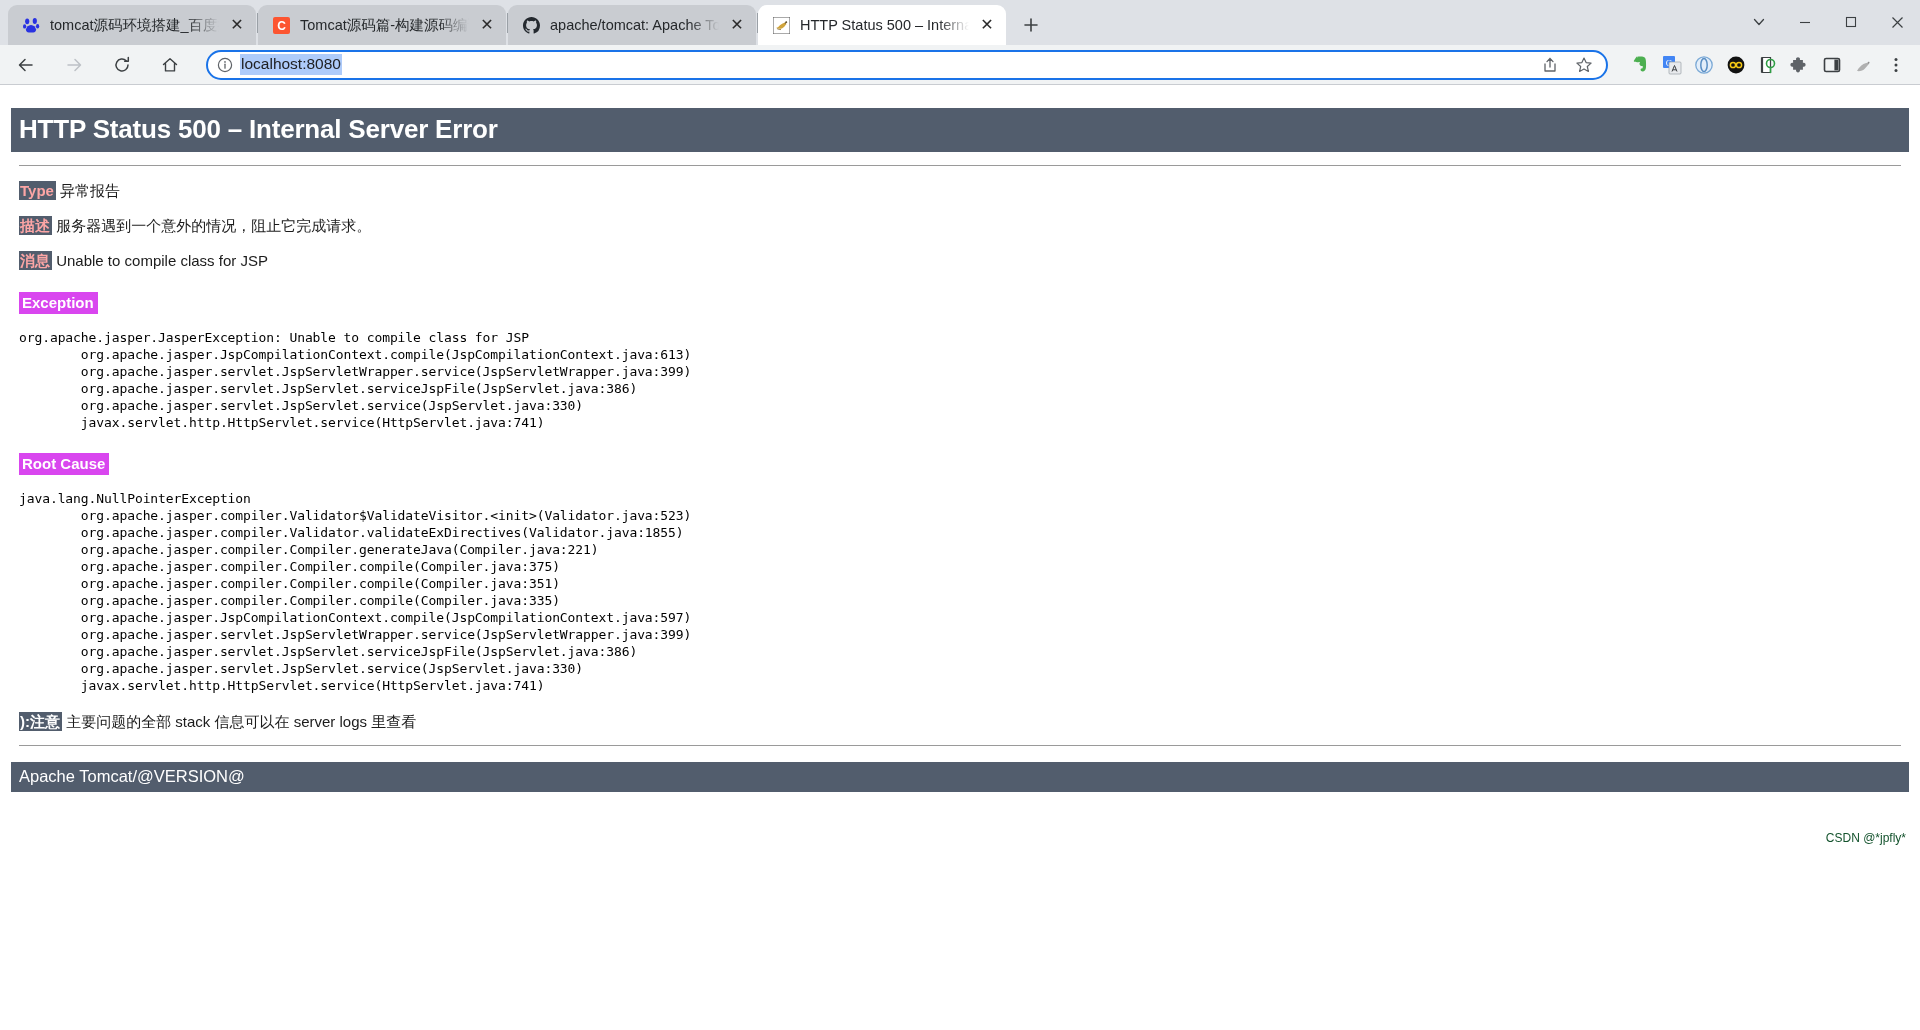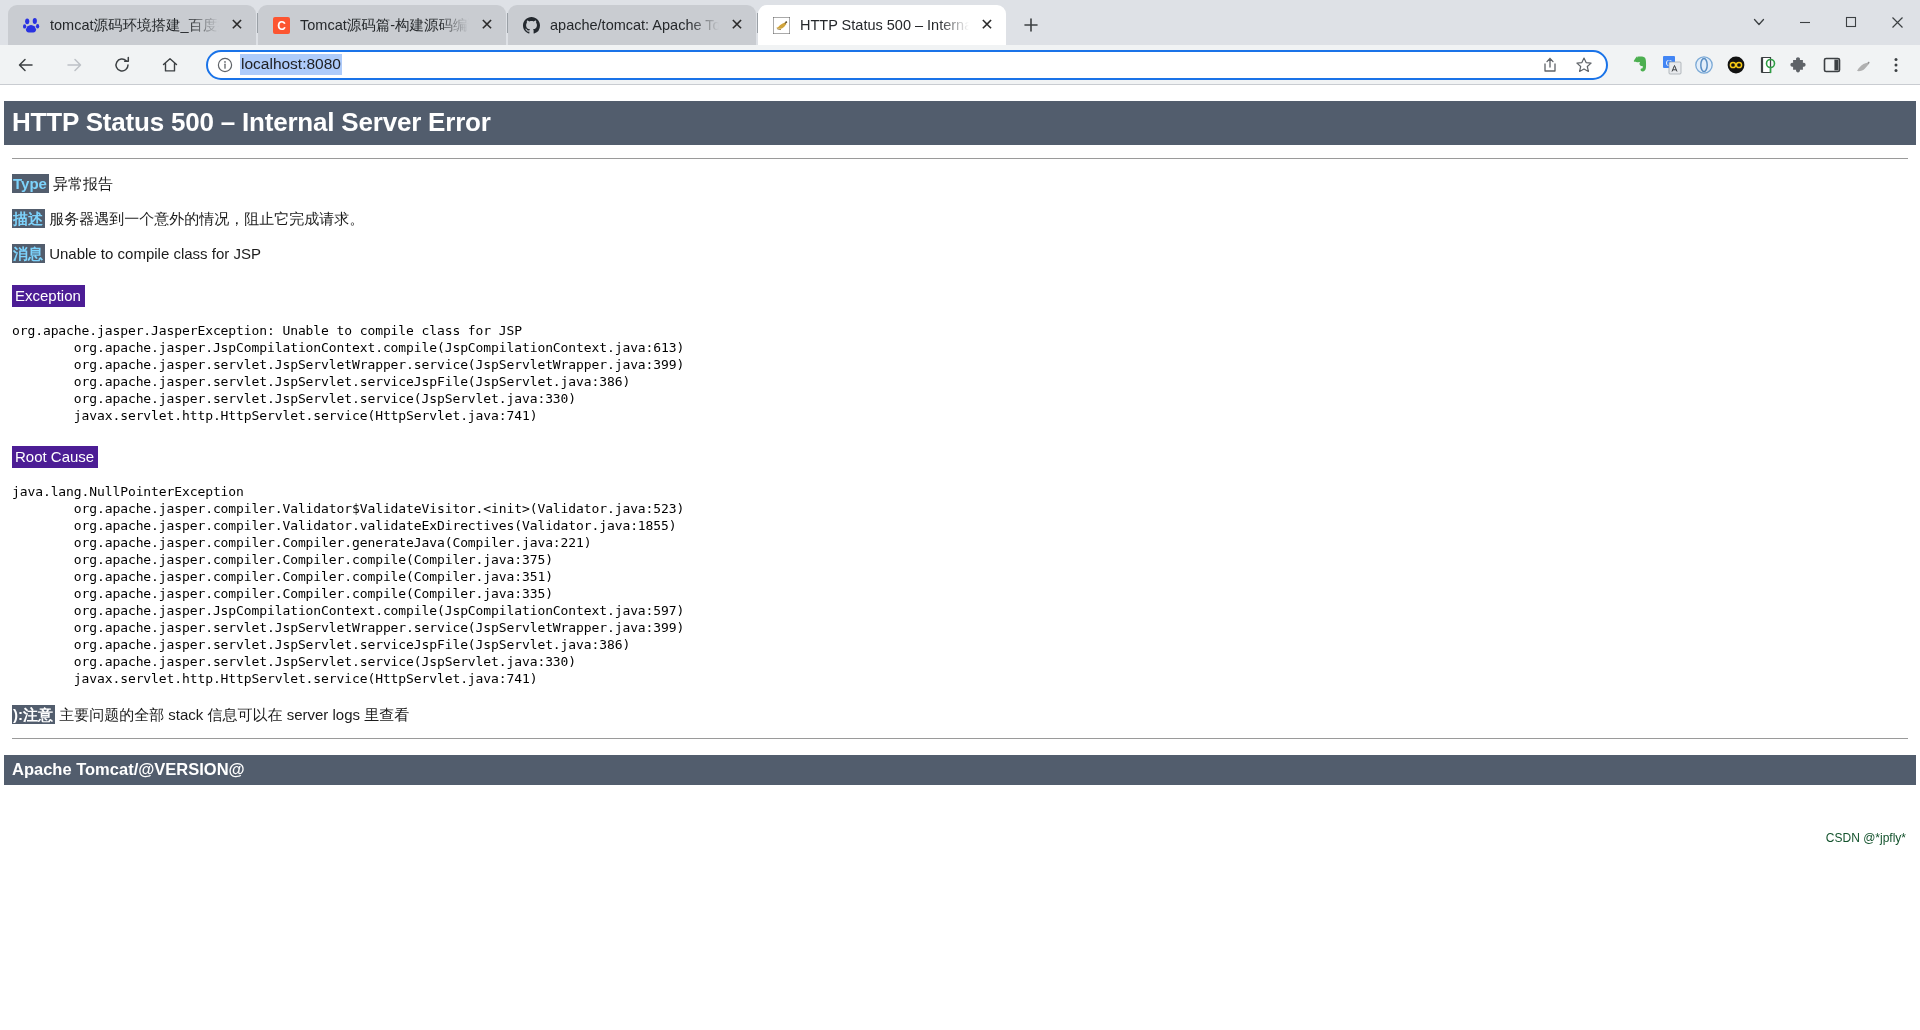--- a/index.html
+++ b/index.html
@@ -143,21 +143,21 @@
   .ext {
     width: 32px; height: 32px;
     display: flex; align-items: center; justify-content: center;
     flex: 0 0 32px;
     border-radius: 50%;
   }
 
   
   .page {
     background: #ffffff;
-    padding: 4px;
+    padding: 11px;
     height: 774px;
     position: relative;
     overflow: hidden;
   }
   .banner {
     background: #525d6d;
     color: #ffffff;
     font-size: 26px;
     font-weight: bold;
     padding: 6px 0 7px 8px;
@@ -173,30 +173,30 @@
   .kv {
     font-size: 15px;
     color: #1b1b1b;
     padding: 0 8px;
     margin-top: 16px;
     line-height: 1.25;
     font-family: "Liberation Sans", sans-serif;
   }
   .kv b {
     background: #525d6d;
-    color: #7dd3fc;
+    color: #fca5a5;
     font-weight: bold;
     padding: 1px 2px 1px 1px;
   }
   .sec-title {
     display: inline-block;
-    background: #4c1d95;
+    background: #d946ef;
     color: #ffffff;
     font-size: 15px;
-    font-weight: normal;
+    font-weight: bold;
     padding: 2px 4px 3px 3px;
     margin: 22px 0 0 8px;
   }
   pre.trace {
     font-family: "DejaVu Sans Mono", "Liberation Mono", monospace;
     font-size: 13px;
     line-height: 17px;
     color: #000000;
     padding: 0 8px;
     margin-top: 15px;
@@ -213,21 +213,21 @@
     background: #525d6d;
     color: #ffffff;
     font-weight: bold;
     padding: 1px 2px 1px 1px;
     text-align: center;
   }
   .footer {
     background: #525d6d;
     color: #ffffff;
     font-size: 16.5px;
-    font-weight: bold;
+    font-weight: normal;
     padding: 5px 0 6px 8px;
     margin-top: 16px;
   }
   .watermark {
     position: absolute;
     right: 14px;
     bottom: 14px;
     font-size: 12px;
     color: #14532d;
     font-family: "Liberation Sans", sans-serif;

